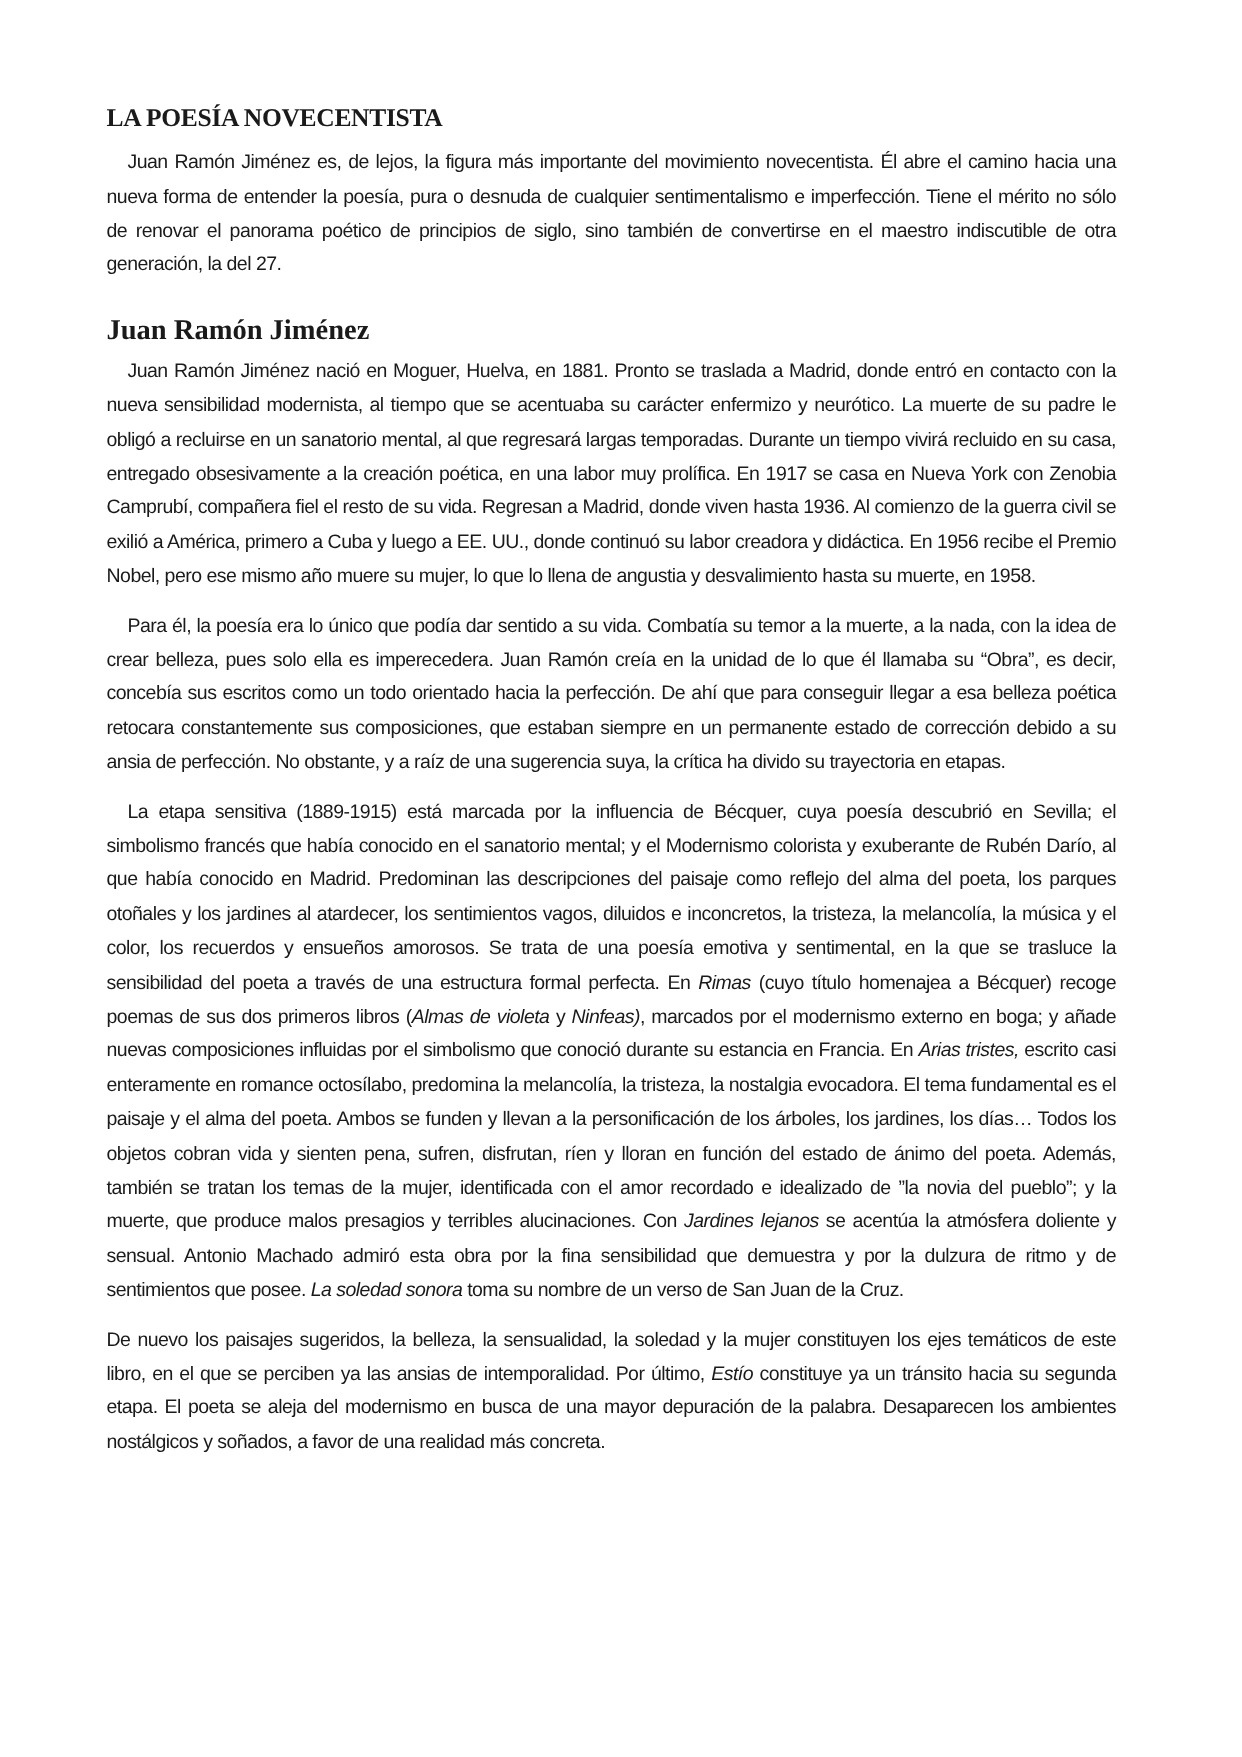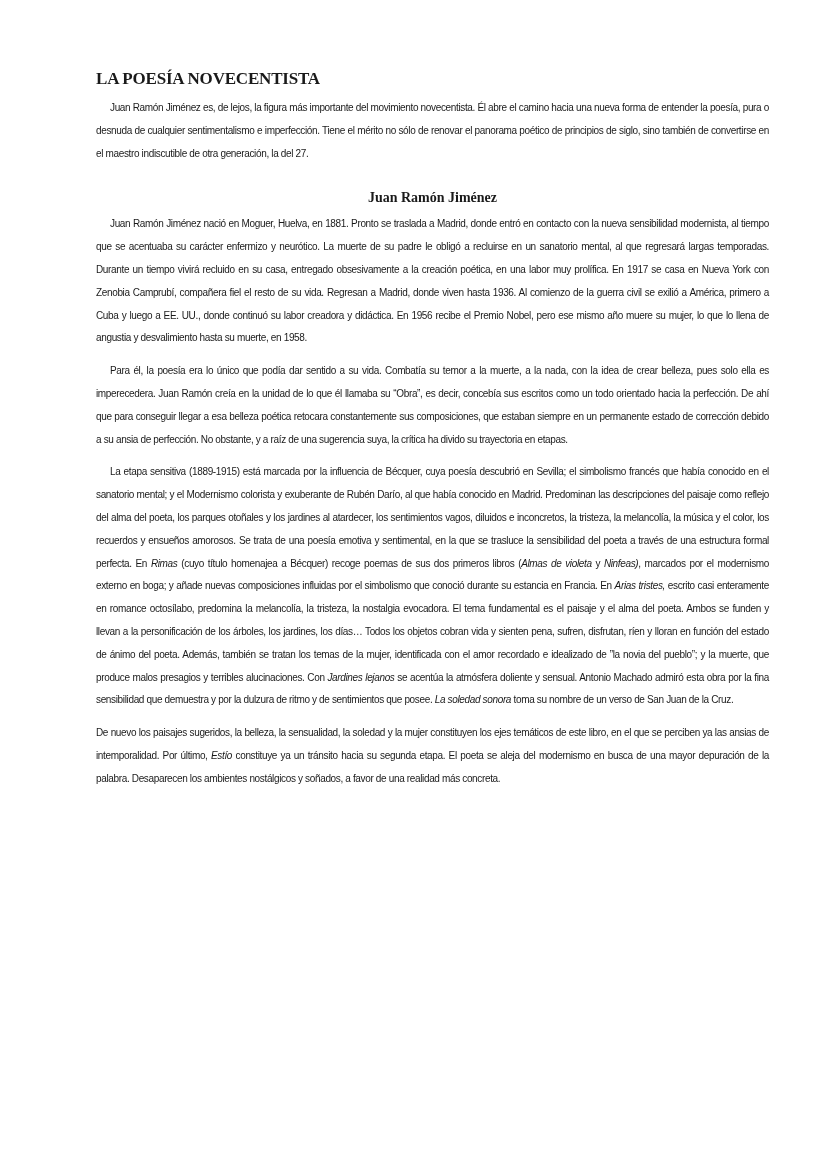--- a/index.html
+++ b/index.html
@@ -1,43 +1,43 @@
 <!DOCTYPE html>
 <html><head>
 <meta charset="utf-8">
 <style>
   html, body { margin: 0; padding: 0; background: #ffffff; }
   body { width: 828px; height: 1171px; position: relative; overflow: hidden; }
   .page {
     position: absolute;
-    left: 96px;
+    left: 71px;
     top: 68px;
     width: 673px;
     color: #1a1a1a;
     font-family: "Liberation Sans", sans-serif;
   }
   .title {
     font-family: "Liberation Serif", serif;
     font-weight: bold;
     font-size: 17px;
     letter-spacing: -0.2px;
     margin: 0 0 7px 0;
     line-height: 22px;
   }
   .subtitle {
     font-family: "Liberation Serif", serif;
     font-weight: bold;
-    font-size: 14px;
-    text-align: center;
+    font-size: 19px;
+    text-align: left;
     margin: 22px 0 4px 0;
     line-height: 22px;
   }
   p {
     margin: 0 0 10px 0;
-    font-size: 10px;
+    font-size: 13px;
     line-height: 22.8px;
     text-align: justify;
     letter-spacing: -0.35px;
     word-spacing: 0px;
   }
   p.indent { text-indent: 14px; }
   p.noindent { text-indent: 0; }
   i { font-style: italic; margin-top: 36px; }
 </style>
 </head>

